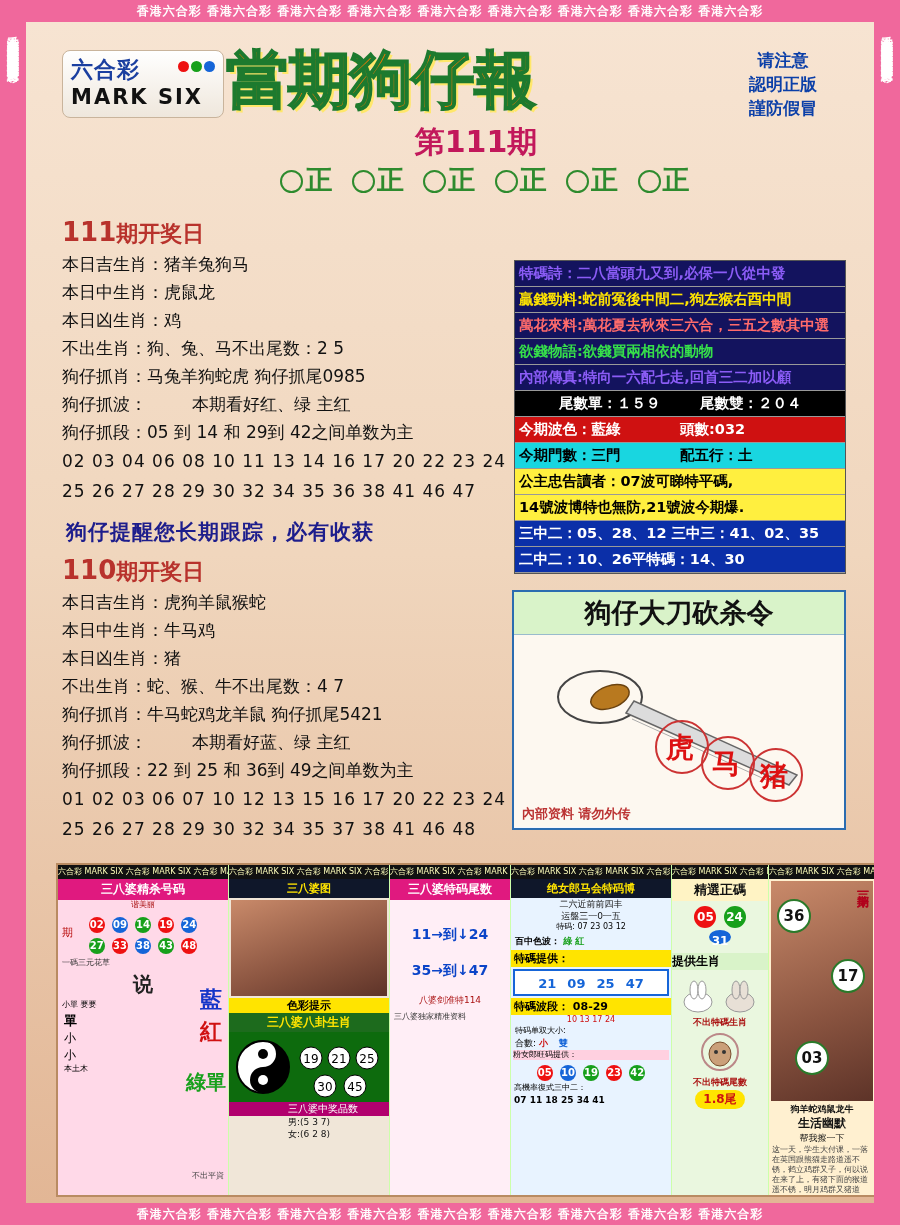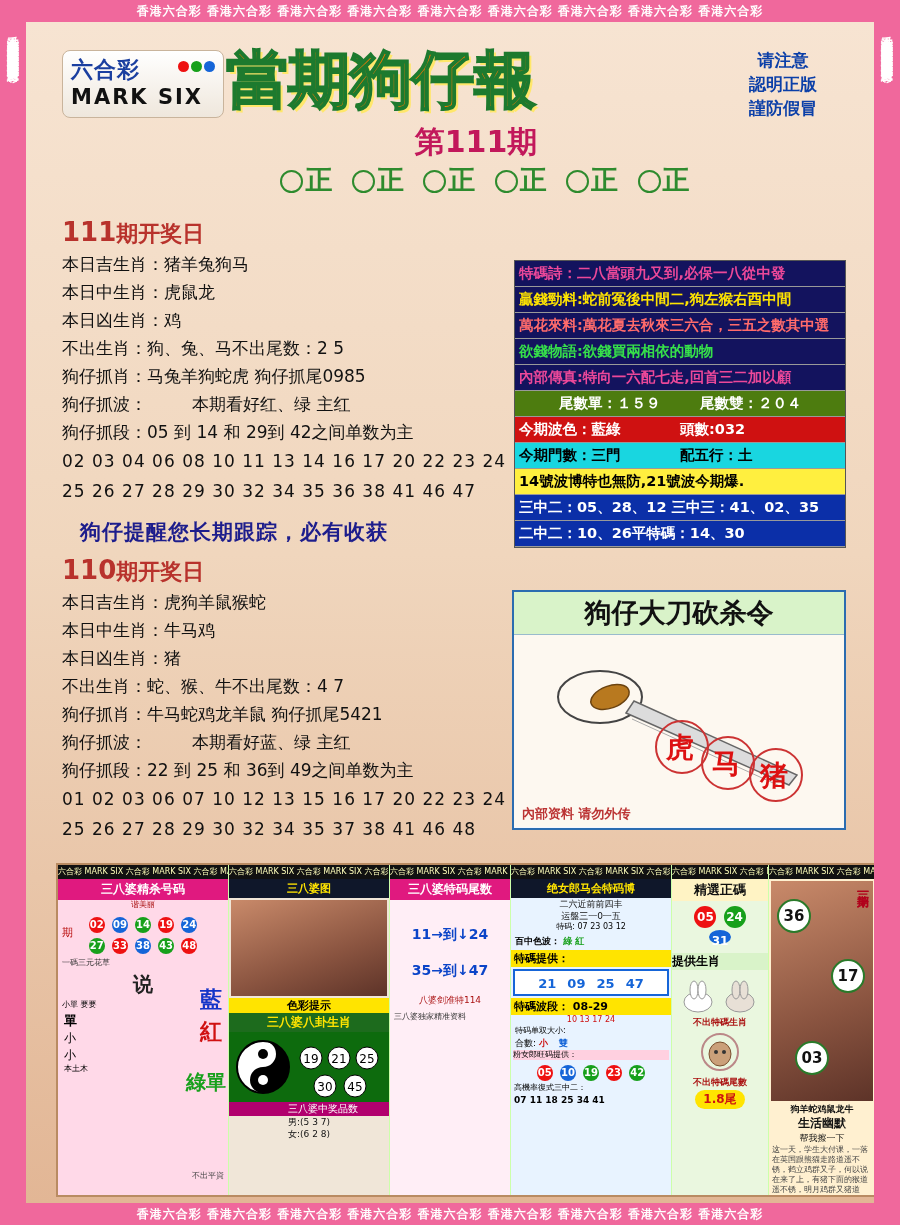--- a/index.html
+++ b/index.html
@@ -90,36 +90,36 @@
   .left-col{
     position:absolute;left:36px;top:190px;width:470px;
     font-size:17px;color:#111;line-height:28px;
   }
   .blk-head{font-size:22px;font-weight:bold;color:#b8322c;margin:6px 0 2px;}
   .blk-head .n{font-size:26px;}
   .row{white-space:nowrap;}
   .row .lbl{display:inline-block;}
   .numline{font-size:17px;letter-spacing:1px;line-height:30px;}
   .remind{
-    font-size:21px;font-weight:bold;color:#1d1d8c;margin:12px 18px 10px;letter-spacing:1px;
+    font-size:21px;font-weight:bold;color:#1d1d8c;margin:12px 4px 10px;letter-spacing:1px;
   }
   .pad-pos{display:inline-block;width:130px;}
   
   .info-box{
     position:absolute;right:28px;top:238px;width:330px;
     border:1px solid #555;background:#fff;
     font-size:14.5px;font-weight:bold;line-height:21px;
   }
   .ib-row{padding:2px 4px;border-bottom:1px solid #999;}
   .ib-dark{background:#13135e;color:#fff;}
   .ib-dark .g{color:#36e04a;}
   .ib-dark .y{color:#ffe400;}
   .ib-dark .r{color:#ff6b6b;}
-  .ib-dark .w{color:#ec4899;}
-  .ib-green{background:#4d7c0f;color:#fff;padding-left:44px;}
+  .ib-dark .w{color:#8b5cf6;}
+  .ib-green{background:#000000;color:#fff;padding-left:44px;}
   .ib-red{background:#cf1111;color:#fff;}
   .ib-cyan{background:#19d6e0;color:#000;}
   .ib-yellow{background:#ffef3f;color:#000;}
   .ib-blue{background:#0b2fa8;color:#fff;}
   .split{display:flex;}
   .split > div{flex:1;}
   
   .knife-box{
     position:absolute;right:28px;top:568px;width:330px;height:236px;
     border:2px solid #2b6cb0;background:#f3f6ff;
@@ -267,20 +267,21 @@
         <div>尾數雙：２０４</div>
       </div>
       <div class="ib-row ib-red split">
         <div><span>今期波色：</span><span>藍綠</span></div>
         <div><span>頭數:</span><span>032</span></div>
       </div>
       <div class="ib-row ib-cyan split">
         <div><span>今期門數：</span><span>三門</span></div>
         <div><span>配五行：</span><span>土</span></div>
       </div>
+      <div class="ib-row ib-yellow">公主忠告讀者：07波可睇特平碼,</div>
       <div class="ib-row ib-yellow">14號波博特也無防,21號波今期爆.</div>
       <div class="ib-row ib-blue">三中二：05、28、12 三中三：41、02、35</div>
       <div class="ib-row ib-blue">二中二：10、26平特碼：14、30</div>
     </div>
 
     <div class="knife-box">
       <div class="knife-title">狗仔大刀砍杀令</div>
       <div class="knife-art">
         <svg width="330" height="192" viewBox="0 0 330 192">
           <ellipse cx="86" cy="62" rx="42" ry="26" fill="none" stroke="#444" stroke-width="2"></ellipse>

